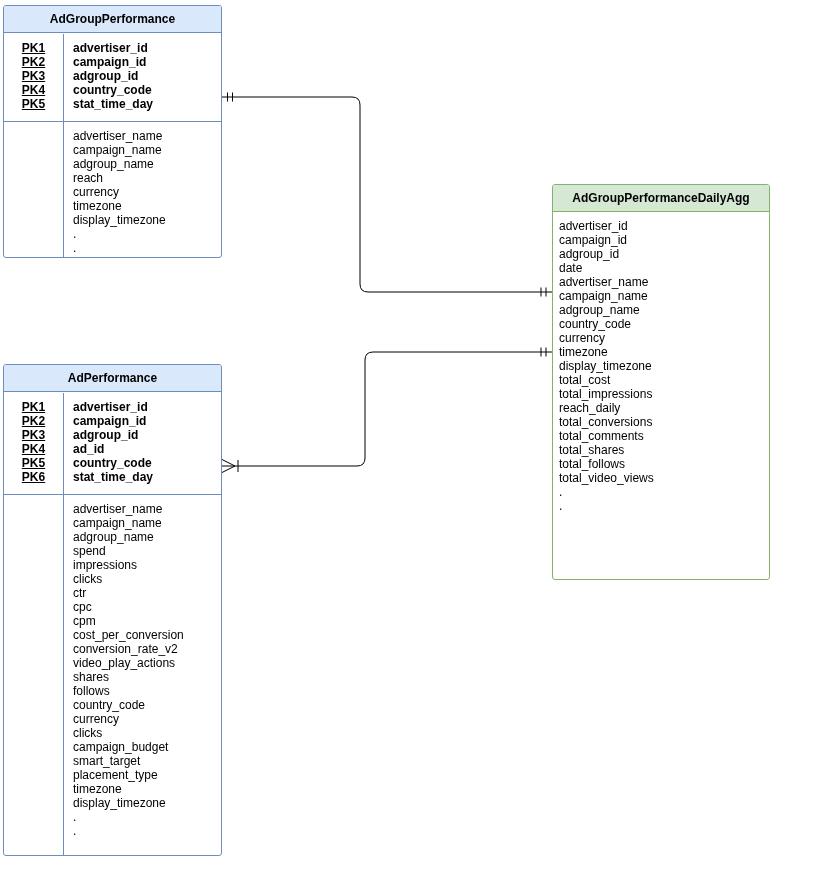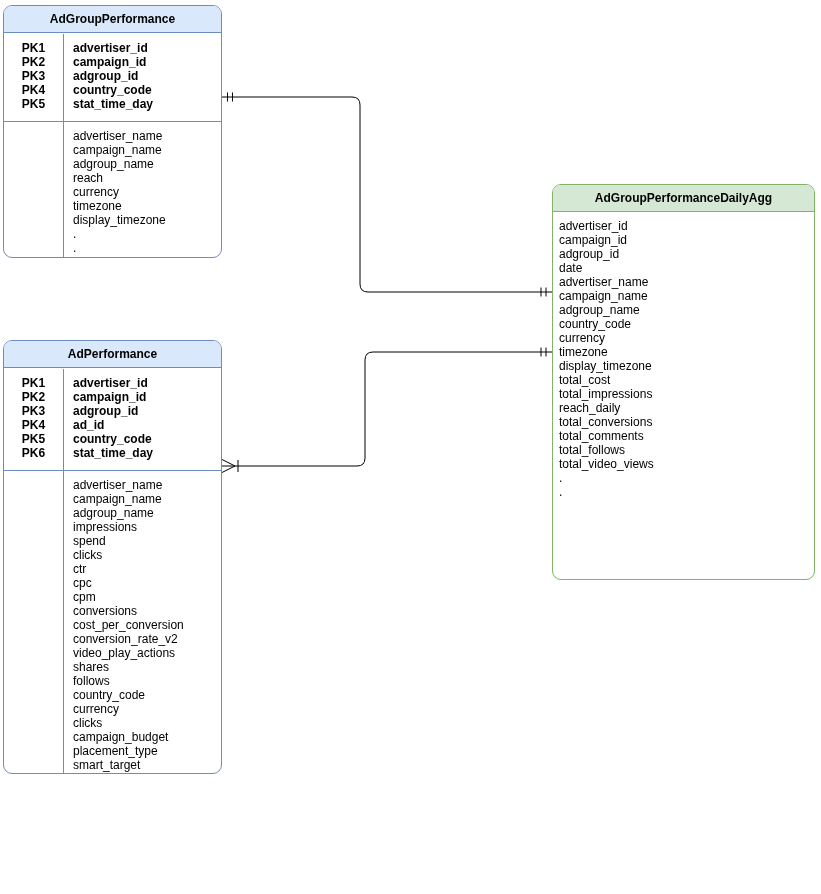--- a/index.html
+++ b/index.html
@@ -20,21 +20,21 @@
     background: var(--bg);
     font-family: "Liberation Sans", sans-serif;
     font-size: 12px;
     color: var(--text-color);
     overflow: hidden;
   }
   .er-table {
     position: absolute;
     background: #ffffff;
     border: 1px solid;
-    border-radius: 9px;
+    border-radius: 3px;
     overflow: hidden;
   }
   .er-table.blue  { border-color: var(--blue-border); }
   .er-table.green { border-color: var(--green-border); }
   .er-header {
     height: 27px;
     display: flex;
     align-items: center;
     justify-content: center;
     font-weight: bold;
@@ -44,33 +44,33 @@
   .green .er-header { background: var(--green-fill); border-color: var(--green-border); }
   .er-body { position: absolute; top: 28px; bottom: 0; left: 0; right: 0; }
   .pk-col-divider {
     position: absolute;
     left: 59px; top: 0; bottom: 0;
     width: 1px;
   }
   .blue .pk-col-divider { background: var(--blue-border); }
   .pk-section { padding: 7px 0 10px 0; }
   .pk-row { display: grid; grid-template-columns: 59px 1fr; line-height: 14px; }
-  .pk-key  { text-align: center; font-weight: bold; }
+  .pk-key  { text-align: center; font-weight: bold; text-decoration: underline; }
   .pk-name { padding-left: 10px; font-weight: bold; }
   .section-divider { border-top: 1px solid; }
   .blue .section-divider { border-color: var(--blue-border); }
   .attr-section { padding-top: 7px; }
   .attr-row { line-height: 14px; }
   .blue  .attr-row { padding-left: 69px; }
   .green .attr-section { padding-top: 6px; }
   .green .attr-row { padding-left: 6px; }
 
   #table-adgroup-performance { left: 3px;   top: 5px;   width: 219px; height: 253px; }
-  #table-ad-performance      { left: 3px;   top: 340px; width: 219px; height: 434px; }
-  #table-daily-agg           { left: 552px; top: 184px; width: 263px; height: 396px; }
+  #table-ad-performance      { left: 3px;   top: 364px; width: 219px; height: 492px; }
+  #table-daily-agg           { left: 552px; top: 184px; width: 218px; height: 396px; }
 
   svg.connectors { position: absolute; left: 0; top: 0; }
   svg.connectors path, svg.connectors line {
     stroke: var(--line-color);
     stroke-width: 1;
     fill: none;
   }
 </style>
 </head>
 <body>
@@ -210,46 +210,43 @@
 
           <div class="attr-row">
             <span>campaign_name</span>
           </div>
 
           <div class="attr-row">
             <span>adgroup_name</span>
           </div>
 
           <div class="attr-row">
+            <span>spend</span>
+          </div>
+
+          <div class="attr-row">
             <span>impressions</span>
           </div>
 
           <div class="attr-row">
-            <span>spend</span>
-          </div>
-
-          <div class="attr-row">
             <span>clicks</span>
           </div>
 
           <div class="attr-row">
             <span>ctr</span>
           </div>
 
           <div class="attr-row">
             <span>cpc</span>
           </div>
 
           <div class="attr-row">
             <span>cpm</span>
           </div>
 
-          <div class="attr-row">
-            <span>conversions</span>
-          </div>
 
           <div class="attr-row">
             <span>cost_per_conversion</span>
           </div>
 
 
           <div class="attr-row">
             <span>conversion_rate_v2</span>
           </div>
 
@@ -277,25 +274,25 @@
 
           <div class="attr-row">
             <span>clicks</span>
           </div>
 
           <div class="attr-row">
             <span>campaign_budget</span>
           </div>
 
           <div class="attr-row">
+            <span>smart_target</span>
+          </div>
+
+          <div class="attr-row">
             <span>placement_type</span>
-          </div>
-
-          <div class="attr-row">
-            <span>smart_target</span>
           </div>
 
           <div class="attr-row">
             <span>timezone</span>
           </div>
 
           <div class="attr-row">
             <span>display_timezone</span>
           </div>
 
@@ -374,20 +371,23 @@
 
           <div class="attr-row">
             <span>total_conversions</span>
           </div>
 
 
           <div class="attr-row">
             <span>total_comments</span>
           </div>
 
+          <div class="attr-row">
+            <span>total_shares</span>
+          </div>
 
           <div class="attr-row">
             <span>total_follows</span>
           </div>
 
           <div class="attr-row">
             <span>total_video_views</span>
           </div>
 
           <div class="attr-row">

